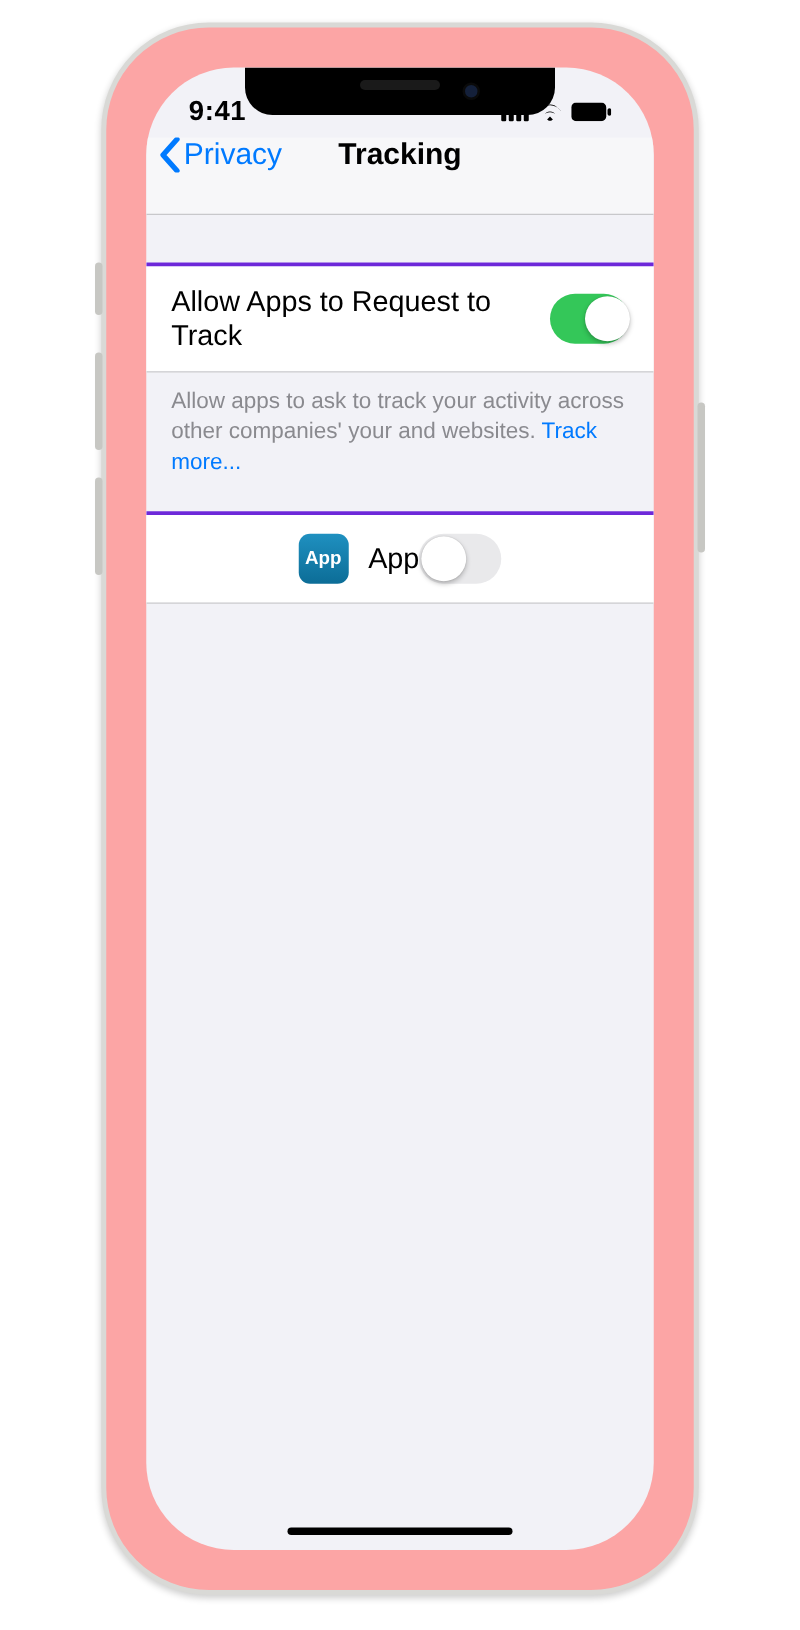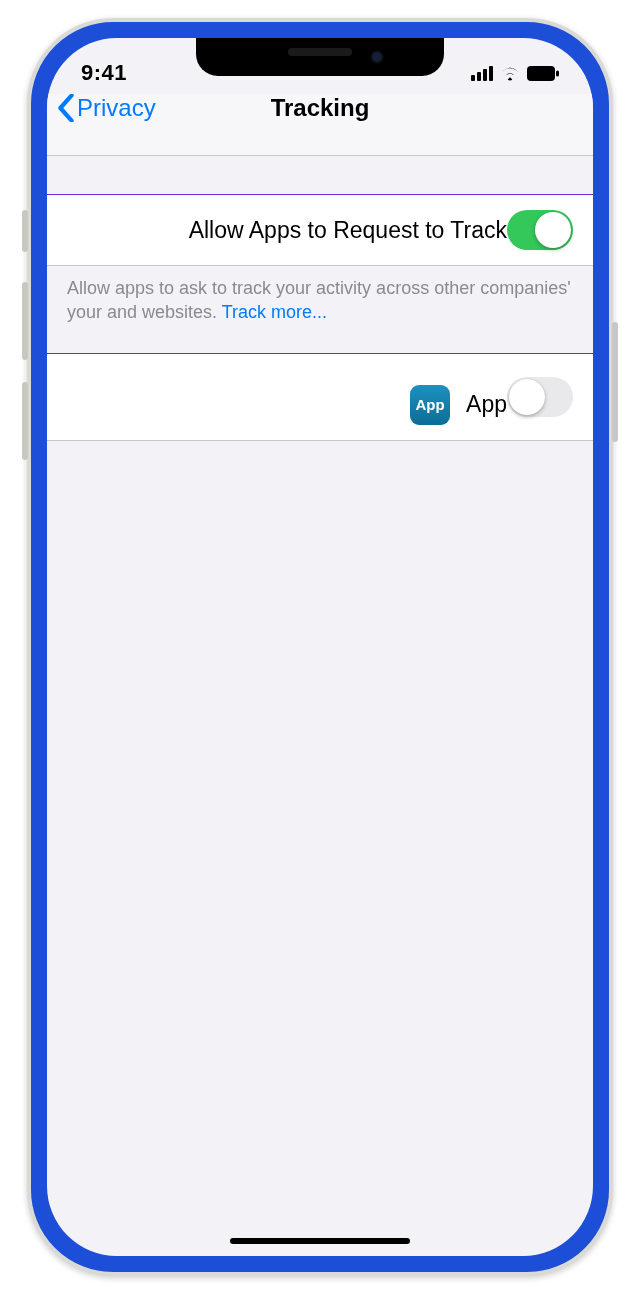--- a/index.html
+++ b/index.html
@@ -5,26 +5,26 @@
     * { margin: 0; padding: 0; box-sizing: border-box; font-family: -apple-system, "SF Pro Text", "Helvetica Neue", Arial, sans-serif; }
     body {
       background: #fff;
       display: flex;
       align-items: flex-start;
       justify-content: center;
       padding: 18px;
     }
     
     .device {
-      width: 586px;
+      width: 478px;
       height: 1258px;
-      background: #1d4ed8;
+      background: #fca5a5;
       border: 4px solid #d9d9d6;
       border-radius: 86px;
-      padding: 16px;
+      padding: 32px;
       position: relative;
       box-shadow: 0 2px 6px rgba(0,0,0,.2);
     }
     
     .device .btn-vol-up, .device .btn-vol-down, .device .btn-silence, .device .btn-power{
       position:absolute; background:#c7c7c3; border-radius:3px;
     }
     .device .btn-silence{ left:-9px; top:188px; width:6px; height:42px; }
     .device .btn-vol-up { left:-9px; top:260px; width:6px; height:78px; }
     .device .btn-vol-down{left:-9px; top:360px; width:6px; height:78px; }
@@ -84,35 +84,35 @@
     .nav-back svg{ margin-right:2px;}
     .nav-title{
       margin:0 auto;
       font-size:24px;
       font-weight:700;
     }
     
     .content{ padding-top:38px;}
     .cell{
       background:#fff;
-      border-top:1px solid #6d28d9;
+      border-top:3px solid #6d28d9;
       border-bottom:1px solid #c8c8cb;
-      display:flex; align-items:center; justify-content:flex-end;
+      display:flex; align-items:center; justify-content:center;
       padding:15px 20px;
       font-size:23px;
     }
     .cell + .footer{ border-top:none;}
     .footer{
       padding:10px 20px 28px;
       font-size:18px; line-height:1.35;
       color:#8a8a8f;
     }
     .footer a{ color:#007aff; text-decoration:none; cursor:pointer;}
     .app-row{
-      display:flex; align-items:center; gap:16px;margin-top:16px;
+      display:flex; align-items:center; gap:16px;
     }
     .app-icon{
       width:40px; height:40px; border-radius:9px;
       background:linear-gradient(180deg,#1f90c0,#0c6d97);
       color:#fff; font-weight:700; font-size:15px;
       display:flex; align-items:center; justify-content:center;
     }
     
     .switch{
       width:66px; height:40px; border-radius:20px;

